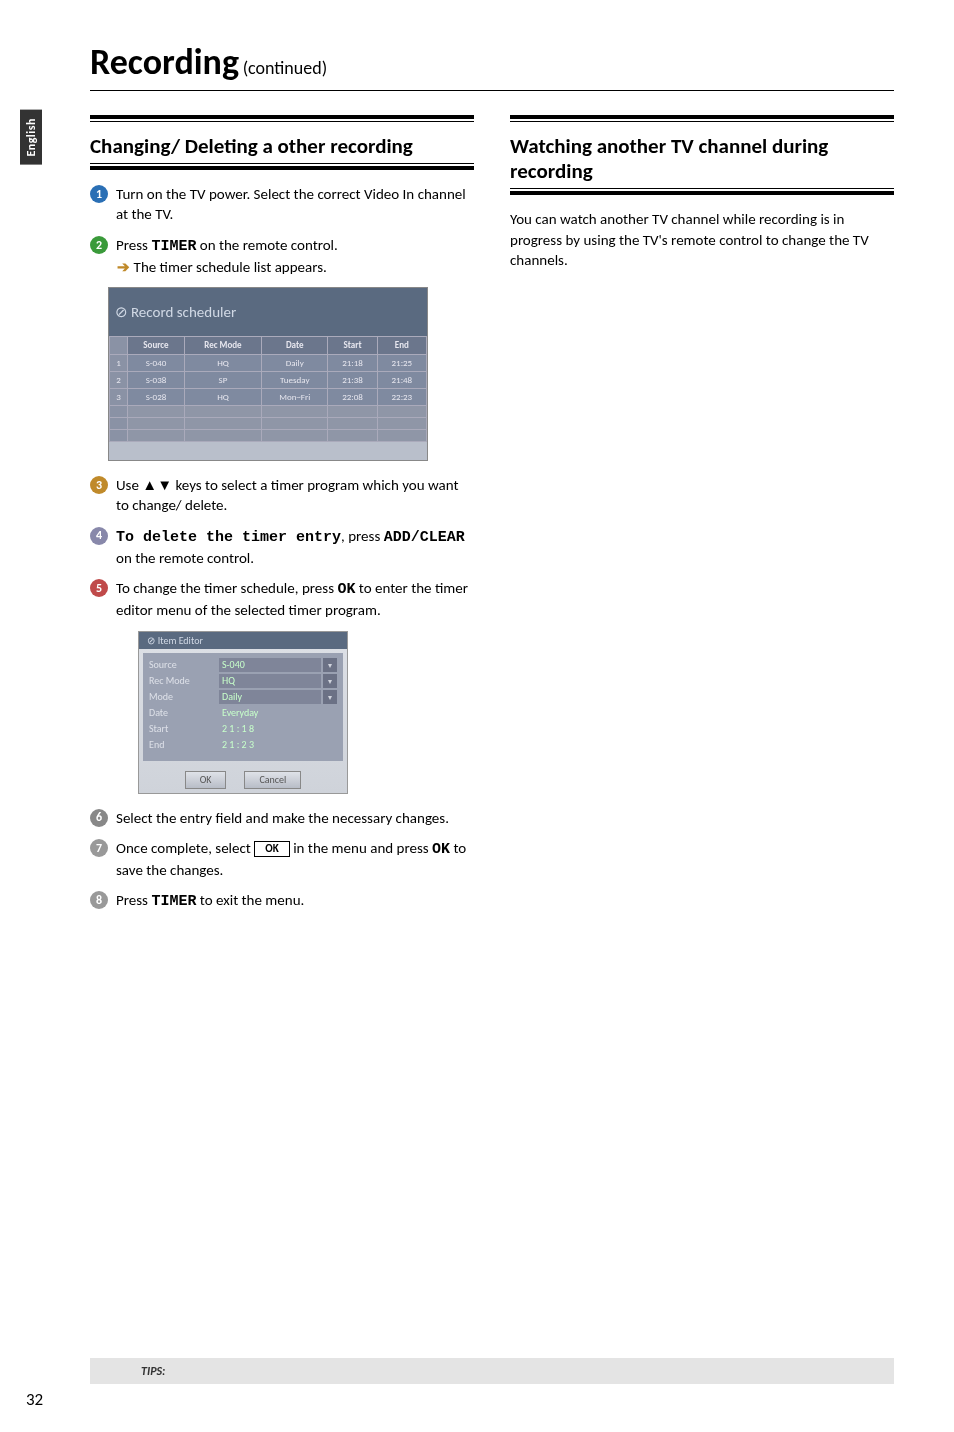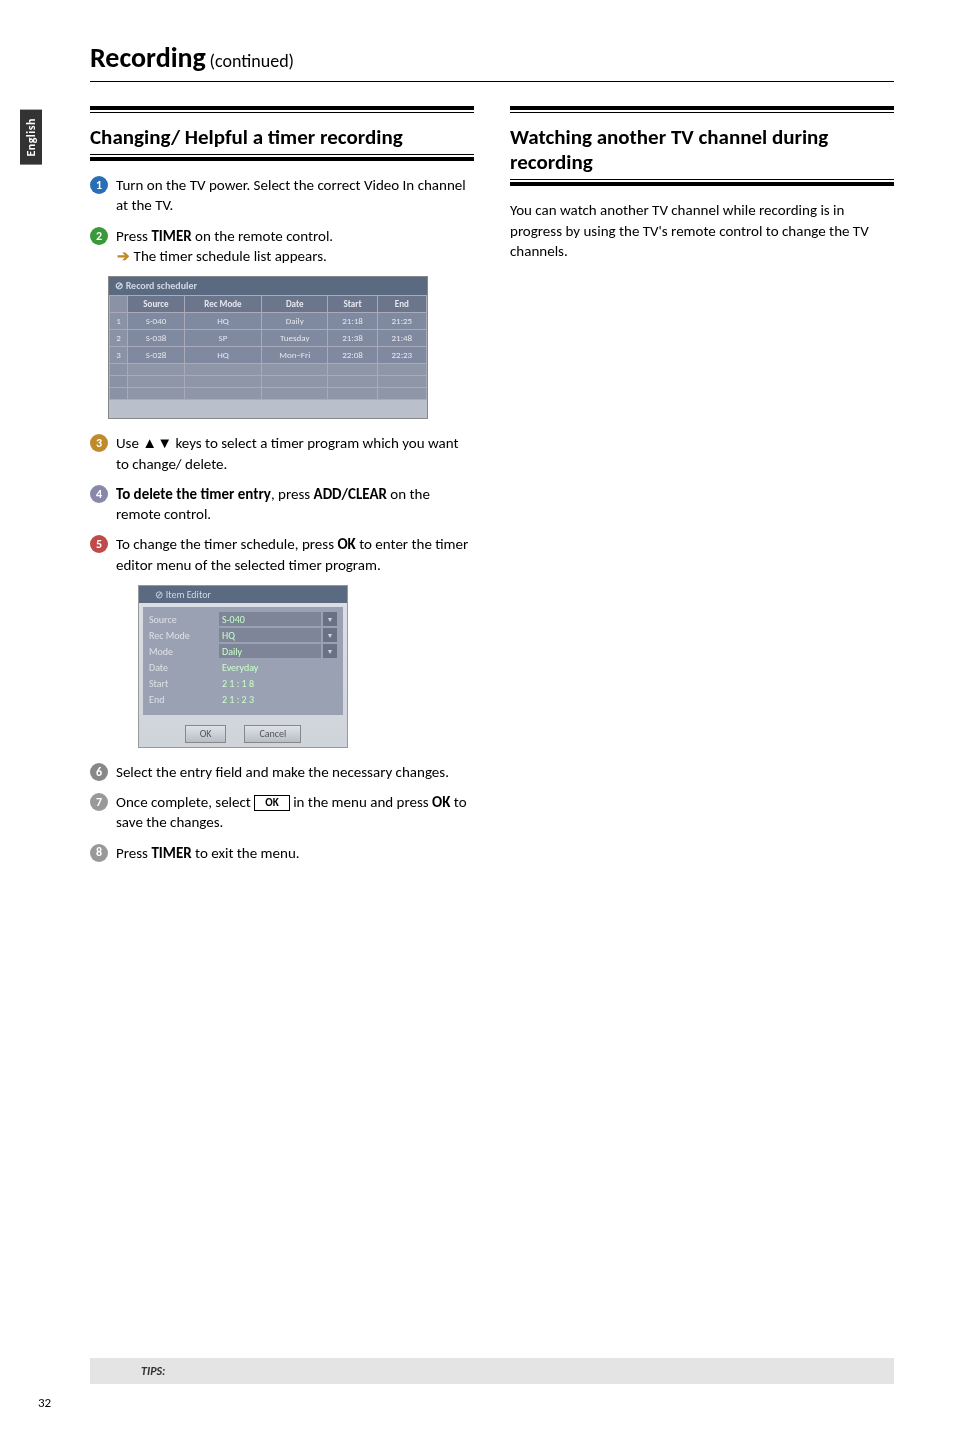--- a/index.html
+++ b/index.html
@@ -29,21 +29,21 @@
     transform: rotate(180deg);
     padding: 8px 4px;
     letter-spacing: 0.5px;
   }
   .title-line {
     border-bottom: 1.5px solid #000;
     margin-bottom: 6px;
     padding-bottom: 6px;
   }
   .title {
-    font-size: 28px;
+    font-size: 36px;
     font-weight: bold;
     display: inline;
   }
   .title-sub {
     font-size: 18px;
     font-weight: normal;
   }
   .columns {
     display: flex;
     gap: 36px;
@@ -68,32 +68,32 @@
   .n2 { background: #3a9a3a; }
   .n3 { background: #c08a2a; }
   .n4 { background: #8888aa; }
   .n5 { background: #c04a4a; }
   .n6 { background: #888; }
   .n7 { background: #999; }
   .n8 { background: #999; }
   .step-text { flex: 1; }
   .indent-arrow { margin-left: 1px; }
   .arrow-char { color: #c08a2a; font-weight: bold; margin-right: 4px; }
-  b { font-weight: bold; }
+  b { font-weight: bold; font-family: Liberation Mono, monospace; }
 
   
   .sched-box {
     width: 320px;
     margin: 6px 0 14px 18px;
     background: linear-gradient(#d9dde3, #c9cdd5);
     border: 1px solid #888;
     font-size: 10px;
     color: #eee;
   }
-  .sched-title { background: #5a6a80; color: #d0d8e4; font-size: 10px; padding: 2px 6px; font-weight: bold; }
+  .sched-title { background: #5a6a80; color: #d0d8e4; font-size: 15px; padding: 14px 6px; }
   .sched-title::before { content: "⊘ "; }
   .sched-table { width: 100%; border-collapse: collapse; }
   .sched-table th, .sched-table td {
     border: 1px solid #aab;
     padding: 2px 4px;
     text-align: center;
     background: #7f8aa0;
     color: #e6e6ee;
     font-weight: normal;
     font-size: 9px;
@@ -104,21 +104,21 @@
   .sched-footer { height: 18px; background:#b9bfcb; text-align:center; color:#9aa0b0; font-size:9px; line-height:18px;}
 
   
   .editor-box {
     width: 210px;
     margin: 8px 0 14px 48px;
     background: linear-gradient(#dde0e6,#cfd3da);
     border: 1px solid #999;
     font-size: 10px;
   }
-  .editor-title { background:#5a6a80; color:#d0d8e4; padding:2px 16px; }
+  .editor-title { background:#5a6a80; color:#d0d8e4; padding:2px 8px; }
   .editor-title::before { content: "⊘ "; }
   .editor-inner { background:#9aa1b2; padding:4px 6px 8px 6px; margin:4px; }
   .editor-row { display:flex; align-items:center; height:16px; }
   .editor-label { flex:0 0 70px; color:#dde0e8; font-size:10px; }
   .editor-val { flex:1; background:#7f8599; color:#c7ffca; font-size:10px; padding:0 3px; margin-right:2px; display:flex; align-items:center; height:14px;}
   .editor-dd { width:14px; height:14px; background:#6b7185; display:flex; align-items:center; justify-content:center; color:#cfd3dc; font-size:8px;}
   .editor-buttons { display:flex; gap:18px; justify-content:center; padding:6px 0 4px 0;}
   .ebtn { background: linear-gradient(#dfe2e8,#b8bdc7); border:1px solid #888; color:#555; font-size:10px; padding:1px 14px;}
 
   .ok-box {
@@ -138,44 +138,44 @@
     font-size: 12px;
     padding: 6px 10px 6px 14px;
     display: flex;
     gap: 16px;
     color: #333;
     font-style: italic;
   }
   .tips-bar .tlabel { font-weight: bold; font-style: italic; margin-left: 37px; }
   .page-num {
     position: absolute;
-    left: 38px;
+    left: 26px;
     bottom: 22px;
-    font-size: 13px;
+    font-size: 17px;
   }
 </style>
 </head>
 <body>
 
 <div class="page">
 
   <div class="side-tab">English</div>
 
   <div class="title-line">
     <span class="title">Recording</span>
     <span class="title-sub"> <span>(continued)</span></span>
   </div>
 
   <div class="columns">
 
     <div class="col">
       <div class="section-heading-wrap">
         <div class="section-rule-top"></div>
         <div class="section-rule-thin"></div>
-        <div class="section-heading">Changing/ Helpful a timer recording</div>
+        <div class="section-heading">Changing/ Deleting a other recording</div>
         <div class="section-rule-bottom"></div>
         <div class="section-rule-bottom-thick"></div>
       </div>
 
       <div class="step">
         <div class="step-num n1">1</div>
         <div class="step-text">Turn on the TV power. Select the correct Video In channel at the TV.</div>
       </div>
 
       <div class="step">

